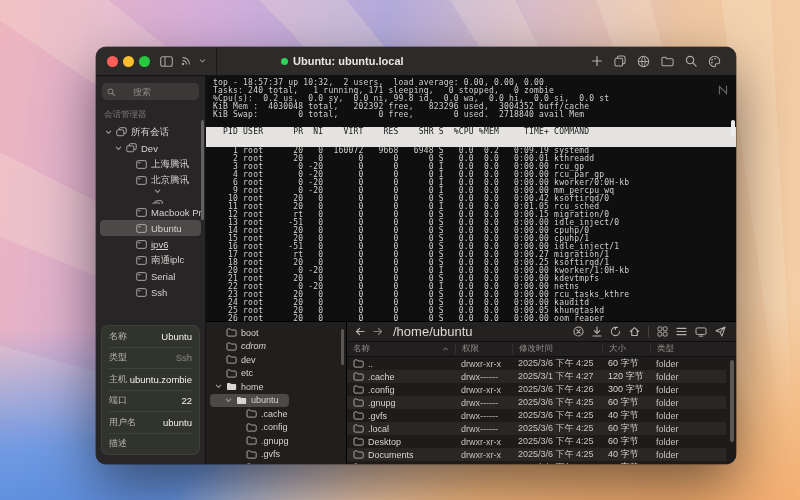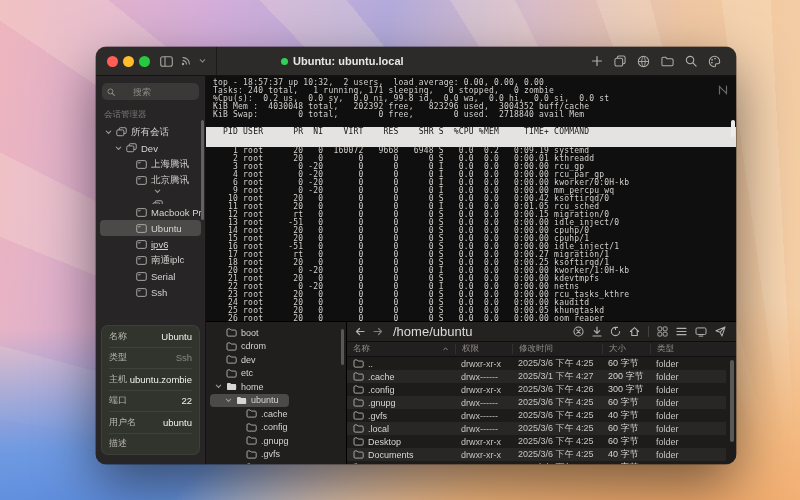--- a/index.html
+++ b/index.html
@@ -383,21 +383,21 @@
             <div id="file-tree-rows">
                 <div class="trow" style="padding-left: 4px; align-items: center;">
                   <span class="chv"></span>
                   <span class="ticn">
                     <svg width="11" height="9" viewBox="0 0 12 10">
                       <path d="M1 2.2 C1 1.5 1.5 1 2.2 1 H4.4 L5.7 2.3 H10 C10.7 2.3 11.2 2.8 11.2 3.5 V7.8 C11.2 8.5 10.7 9 10 9 H2.2 C1.5 9 1 8.5 1 7.8 Z" fill="none" stroke="#b5b3af" stroke-width="1"></path>
                     </svg>
                   </span>
                   <span class="tlbl">boot</span>
                 </div>
-                <div class="trow" style="padding-left: 4px;">
+                <div class="trow" style="padding-left: 4px; font-style: italic;">
                   <span class="chv"></span>
                   <span class="ticn">
                     <svg width="11" height="9" viewBox="0 0 12 10">
                       <path d="M1 2.2 C1 1.5 1.5 1 2.2 1 H4.4 L5.7 2.3 H10 C10.7 2.3 11.2 2.8 11.2 3.5 V7.8 C11.2 8.5 10.7 9 10 9 H2.2 C1.5 9 1 8.5 1 7.8 Z" fill="none" stroke="#b5b3af" stroke-width="1"></path>
                     </svg>
                   </span>
                   <span class="tlbl">cdrom</span>
                 </div>
                 <div class="trow" style="padding-left: 4px;">
                   <span class="chv"></span>
@@ -593,21 +593,21 @@
                     <span class="fc name">
                       <span>
                         <svg width="11" height="9" viewBox="0 0 12 10">
                           <path d="M1 2.2 C1 1.5 1.5 1 2.2 1 H4.4 L5.7 2.3 H10 C10.7 2.3 11.2 2.8 11.2 3.5 V7.8 C11.2 8.5 10.7 9 10 9 H2.2 C1.5 9 1 8.5 1 7.8 Z" fill="none" stroke="#b5b3af" stroke-width="1"></path>
                         </svg>
                       </span>
                       <span>.cache</span>
                     </span>
                     <span class="fc dim">drwx------</span>
                     <span class="fc dim">2025/3/1 下午 4:27</span>
-                    <span class="fc">200 字节</span>
+                    <span class="fc">120 字节</span>
                     <span class="fc dim">folder</span>
                   </div>
                   <div class="file-row">
                     <span class="fc name">
                       <span>
                         <svg width="11" height="9" viewBox="0 0 12 10">
                           <path d="M1 2.2 C1 1.5 1.5 1 2.2 1 H4.4 L5.7 2.3 H10 C10.7 2.3 11.2 2.8 11.2 3.5 V7.8 C11.2 8.5 10.7 9 10 9 H2.2 C1.5 9 1 8.5 1 7.8 Z" fill="none" stroke="#b5b3af" stroke-width="1"></path>
                         </svg>
                       </span>
                       <span>.config</span>

